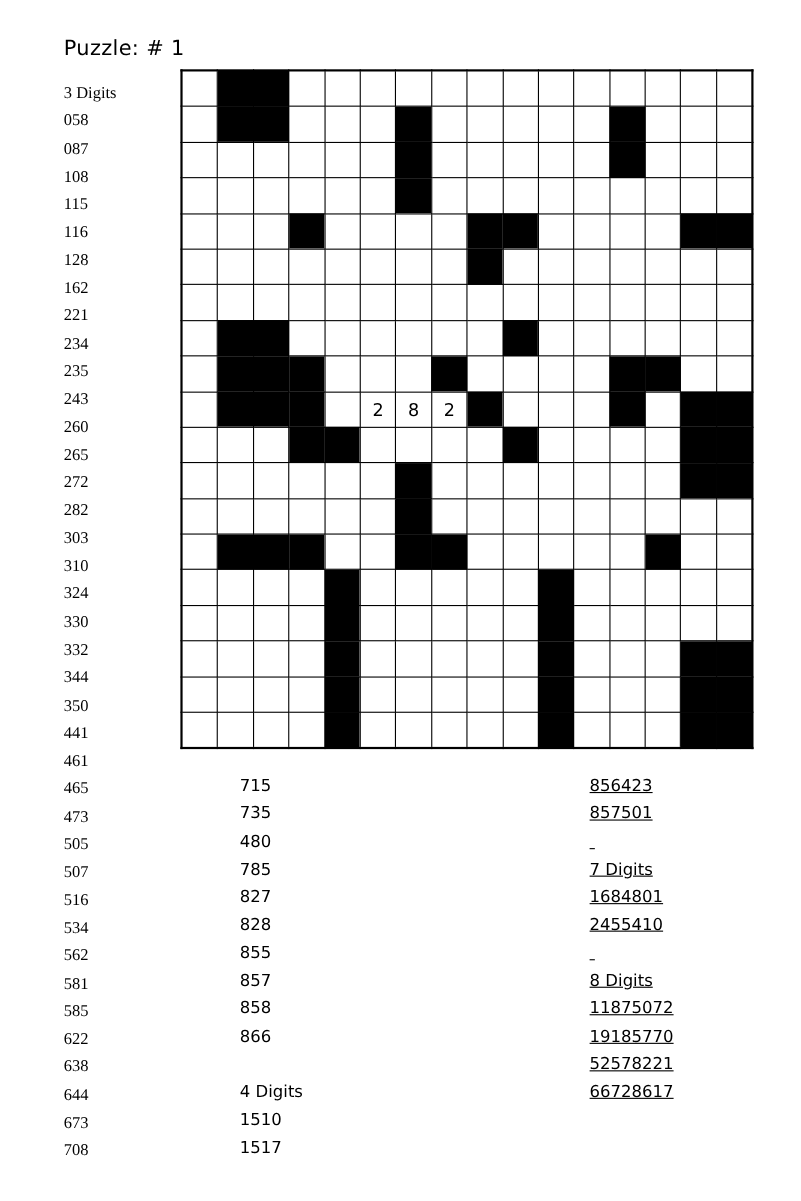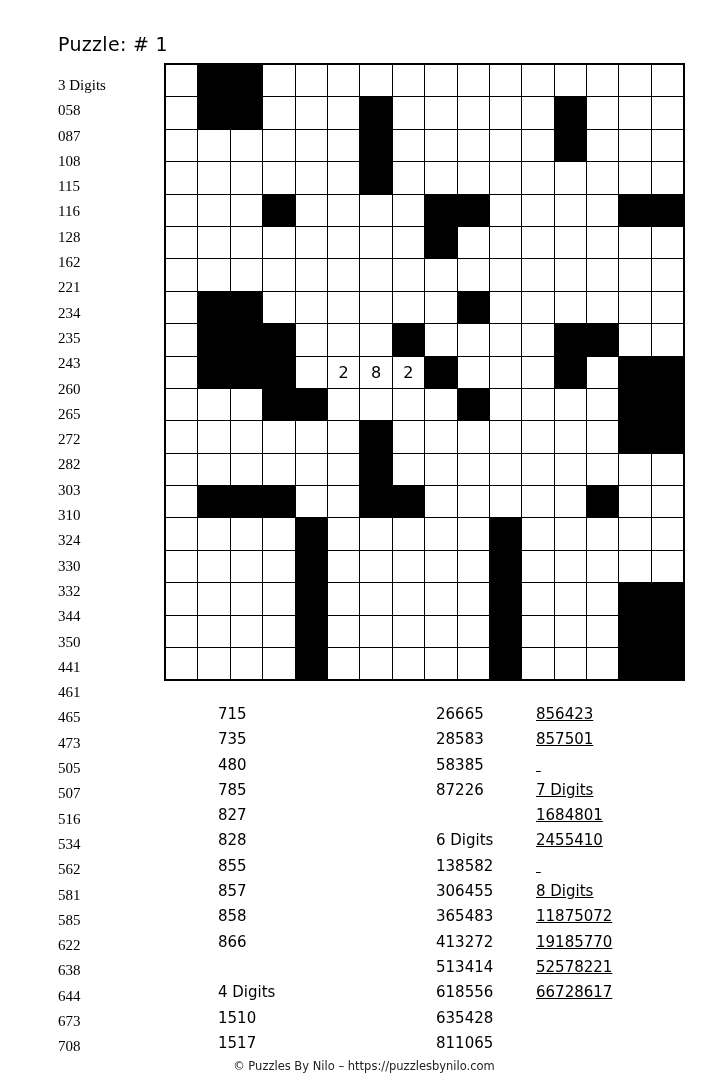--- a/index.html
+++ b/index.html
@@ -425,18 +425,16 @@
           <td></td>
           <td></td>
           <td class="b"></td>
           <td class="b"></td>
         </tr>
       </tbody>
     </table>
 
   <div class="wordcol col-a"><div class="heading">3 Digits</div><div>058</div><div>087</div><div>108</div><div>115</div><div>116</div><div>128</div><div>162</div><div>221</div><div>234</div><div>235</div><div>243</div><div>260</div><div>265</div><div>272</div><div>282</div><div>303</div><div>310</div><div>324</div><div>330</div><div>332</div><div>344</div><div>350</div><div>441</div><div>461</div><div>465</div><div>473</div><div>505</div><div>507</div><div>516</div><div>534</div><div>562</div><div>581</div><div>585</div><div>622</div><div>638</div><div>644</div><div>673</div><div>708</div></div>
   <div class="wordcol col-b"><div>715</div><div>735</div><div>480</div><div>785</div><div>827</div><div>828</div><div>855</div><div>857</div><div>858</div><div>866</div><div>&nbsp;</div><div class="heading">4 Digits</div><div>1510</div><div>1517</div></div>
-  <div class="wordcol col-d"><div>26665</div><div>28583</div><div>58385</div><div>87226</div><div>&nbsp;</div><div class="heading">6 Digits</div><div>138582</div><div>306455</div><div>365483</div><div>413272</div><div>513414</div><div>618556</div><div>635428</div><div>811065</div></div>
   <div class="wordcol col-e"><div>856423</div><div>857501</div><div>&nbsp;</div><div class="heading">7 Digits</div><div>1684801</div><div>2455410</div><div>&nbsp;</div><div class="heading">8 Digits</div><div>11875072</div><div>19185770</div><div>52578221</div><div>66728617</div></div>
 
-  <div class="footer">© Puzzles By Nilo – https://puzzlesbynilo.com</div>
 
 </div>
 
 </body></html>

